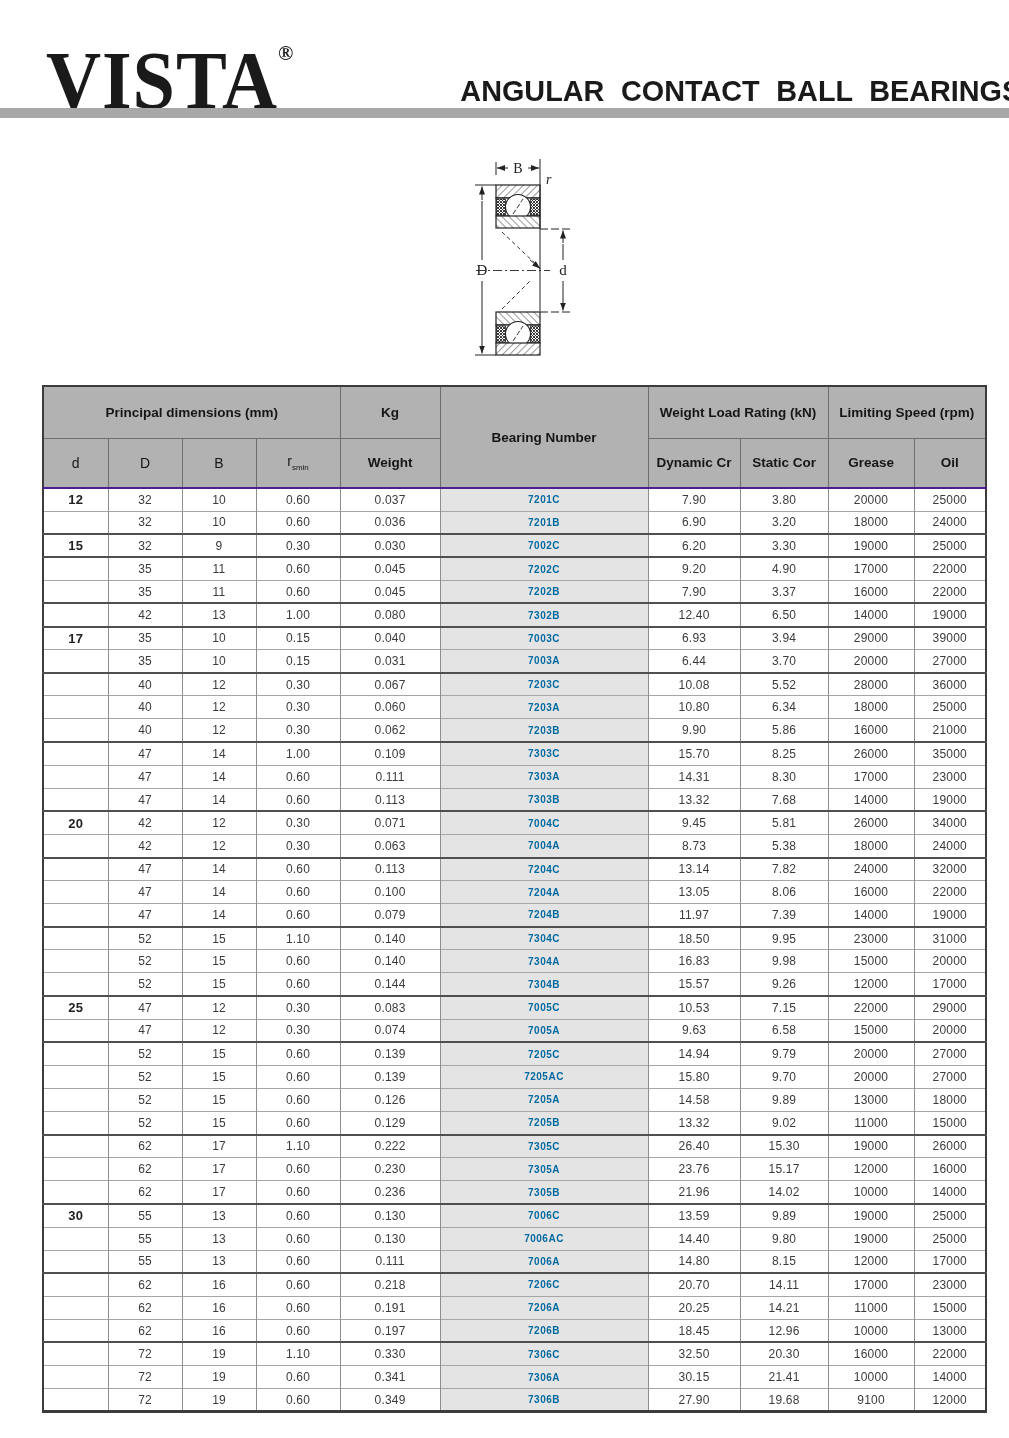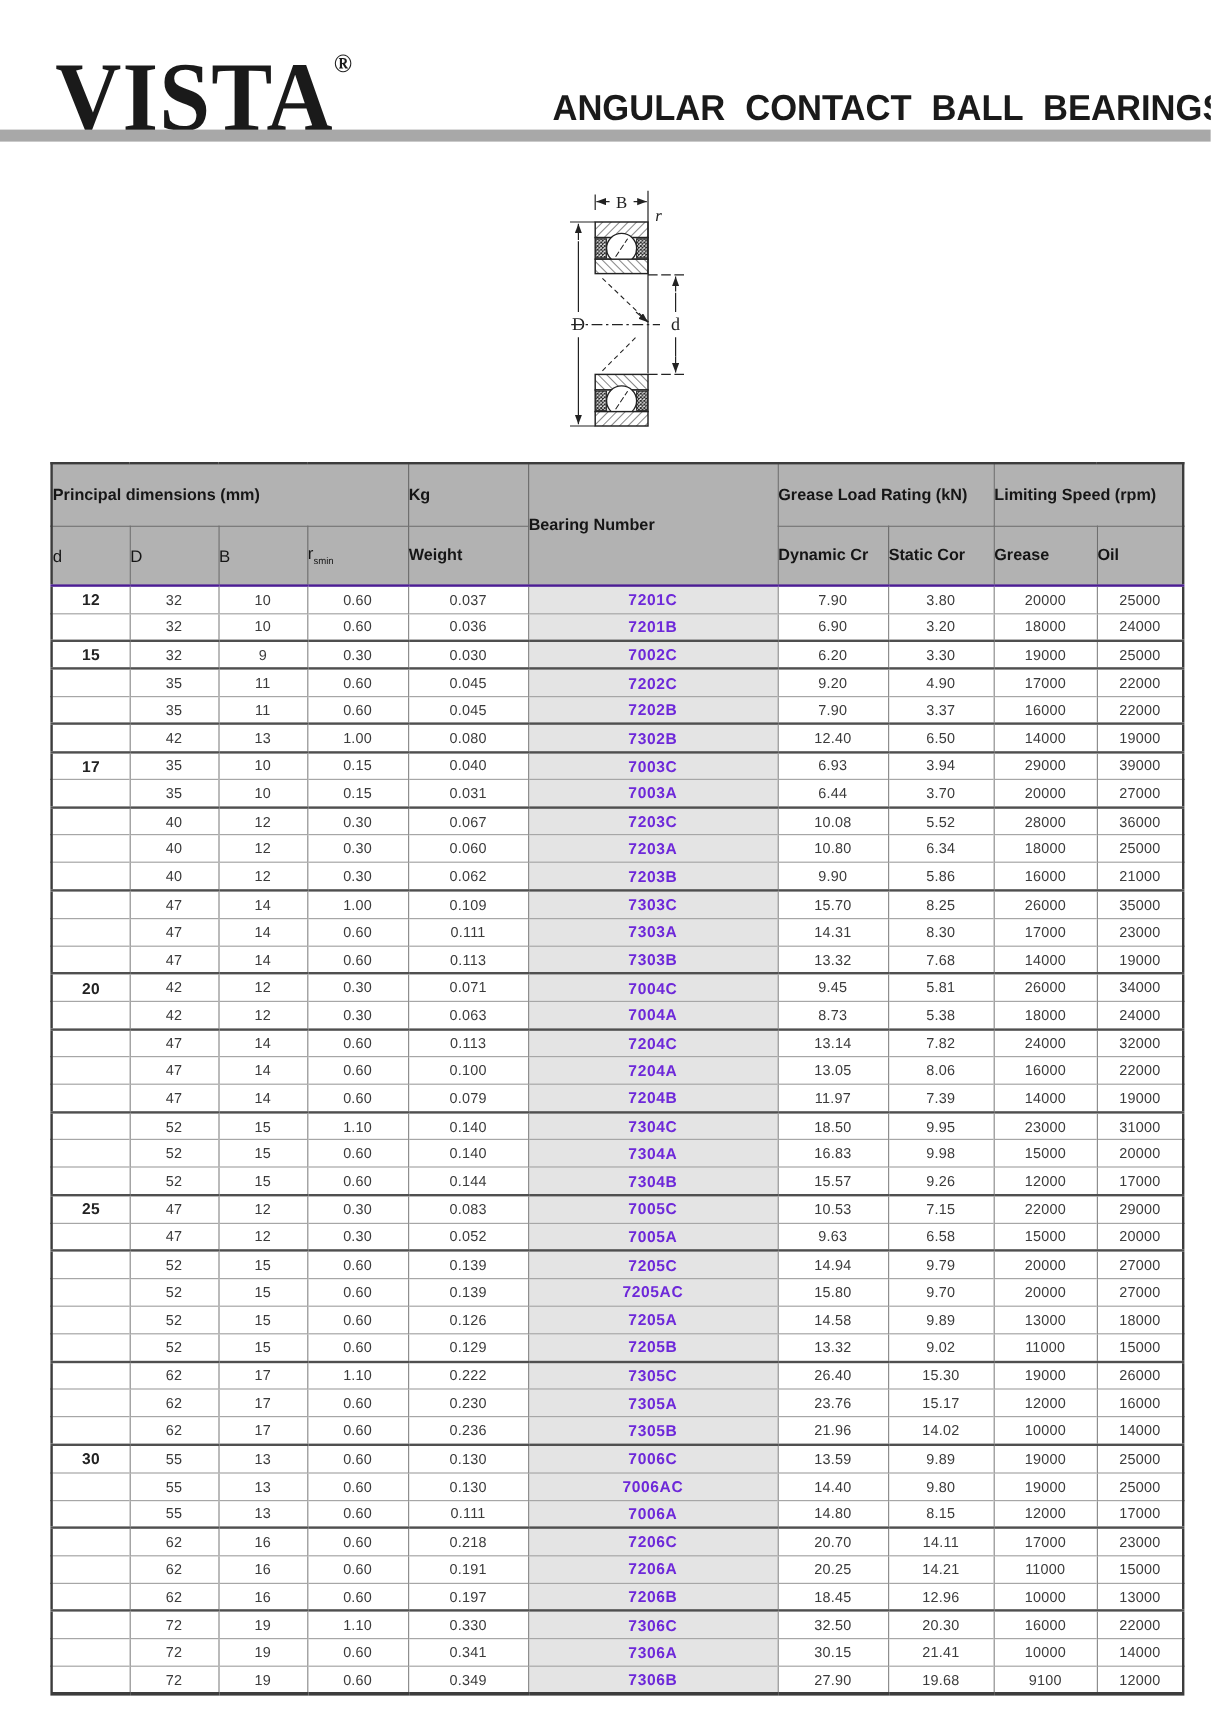--- a/index.html
+++ b/index.html
@@ -33,41 +33,41 @@
 
   
   table.bearings {
     position:absolute; left:42px; top:385px; width:943px;
     border-collapse:collapse; table-layout:fixed;
     border:2px solid #3c3c3c;
   }
   thead th {
     background:var(--header-bg,#b2b2b2); color:#161616;
     border:1px solid #6f6f6f; font-weight:bold; font-size:13.5px;
-    padding:0; text-align:left; vertical-align:middle;
+    padding:0; text-align:center; vertical-align:middle;
   }
   thead tr.h1 { height:52px; }
   thead tr.h2 { height:50px; }
   thead th.plain { font-weight:normal; font-size:14px; }
   thead th sub { font-size:8px; font-weight:normal; }
   thead tr.h2 th, thead th.span2 { border-bottom:2px solid #4c1d95; }
 
   tbody tr { height:23.1px; }
   tbody td {
     border-left:1px solid #8e8e8e; border-right:1px solid #8e8e8e;
     border-top:1px solid #a6a6a6;
     text-align:center; vertical-align:middle; padding:0;
     font-size:12px; color:#3b3b3b; letter-spacing:0.2px;
   }
   tbody tr.series-start td { border-top:2px solid #4f4f4f; }
   tbody tr:last-child td { border-bottom:3px solid #3c3c3c; }
   tbody td.c0 { font-weight:bold; font-size:13px; color:#222; }
   tbody td.c5 {
     background:var(--bearing-col-bg,#e4e4e4);
-    font-weight:bold; font-size:13px; color:#6d28d9; letter-spacing:0.5px;
+    font-weight:bold; font-size:10px; color:#0369a1; letter-spacing:0.5px;
   }
 </style>
 </head>
 <body>
 
 <div class="page">
 
   <div class="logo"><span>VISTA</span><sup>®</sup></div>
 
   <div class="page-title">ANGULAR CONTACT BALL BEARINGS</div>
@@ -163,21 +163,21 @@
       <col style="width:92px">
         <col style="width:88px">
         <col style="width:86px">
       <col style="width:72px">
     </colgroup>
     <thead>
       <tr class="h1">
         <th colspan="4">Principal dimensions (mm)</th>
         <th>Kg</th>
         <th rowspan="2" class="span2">Bearing Number</th>
-        <th colspan="2">Grease Load Rating (kN)</th>
+        <th colspan="2">Weight Load Rating (kN)</th>
         <th colspan="2">Limiting Speed (rpm)</th>
       </tr>
       <tr class="h2">
         <th class="plain">d</th>
         <th class="plain">D</th>
         <th class="plain">B</th>
         <th class="plain"><span>r</span><sub>smin</sub></th>
         <th>Weight</th>
         <th>Dynamic Cr</th>
         <th>Static Cor</th>
@@ -460,21 +460,21 @@
           <td class="c6">10.53</td>
           <td class="c7">7.15</td>
           <td class="c8">22000</td>
           <td class="c9">29000</td>
         </tr>
         <tr>
           <td class="c0"></td>
           <td class="c1">47</td>
           <td class="c2">12</td>
           <td class="c3">0.30</td>
-          <td class="c4">0.052</td>
+          <td class="c4">0.074</td>
           <td class="c5">7005A</td>
           <td class="c6">9.63</td>
           <td class="c7">6.58</td>
           <td class="c8">15000</td>
           <td class="c9">20000</td>
         </tr>
         <tr class="series-start">
           <td class="c0"></td>
           <td class="c1">52</td>
           <td class="c2">15</td>

